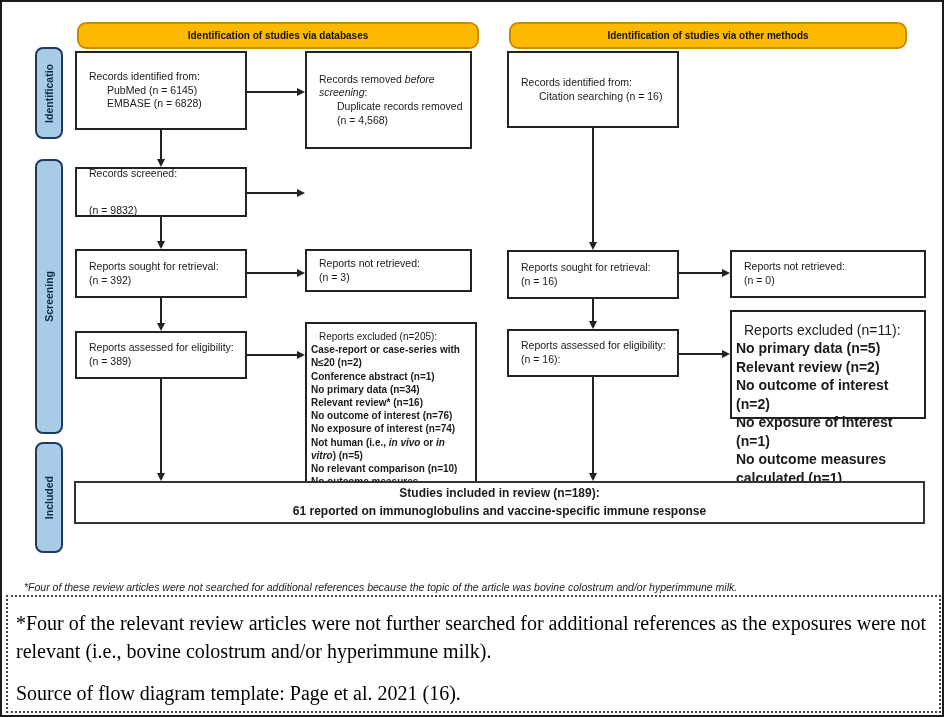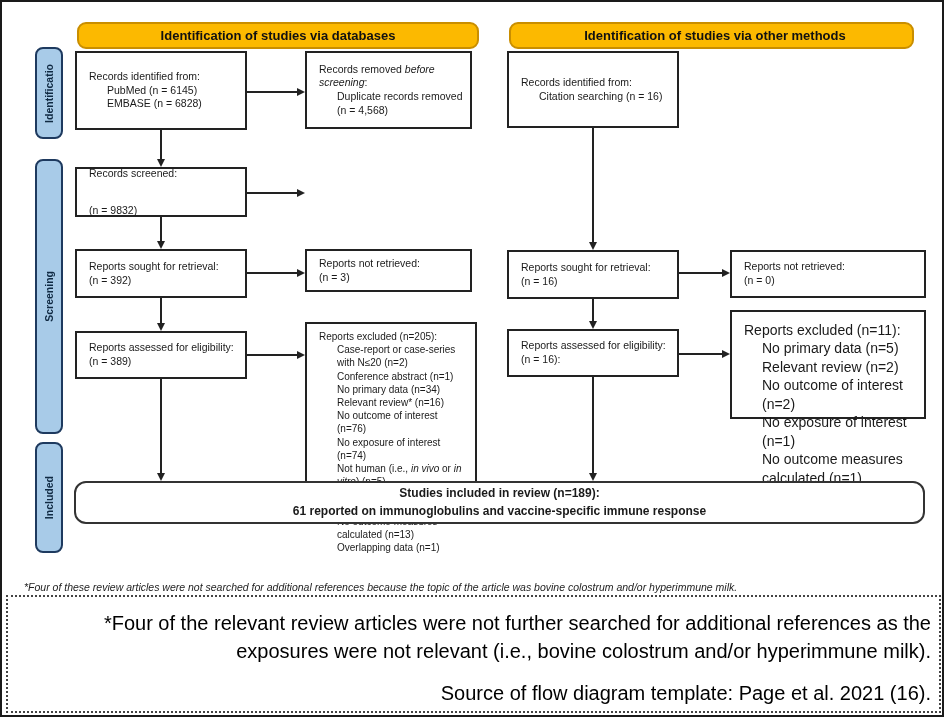--- a/index.html
+++ b/index.html
@@ -1,75 +1,75 @@
 <!DOCTYPE html>
 <html><head>
 <meta charset="utf-8">
 <style>
   html,body{margin:0;padding:0;background:#fff;}
   #page{position:relative;width:944px;height:717px;box-sizing:border-box;
         border:2px solid #1a1a1a;background:#fff;overflow:hidden;
         font-family:"Liberation Sans",sans-serif;color:#1a1a1a;}
   .banner{position:absolute;height:23px;border-radius:9px;
           display:flex;align-items:center;justify-content:center;
-          font-size:13px;font-weight:bold;color:#111;}
+          font-size:10px;font-weight:bold;color:#111;}
   .stage{position:absolute;width:24px;border-radius:8px;
          display:flex;align-items:center;justify-content:center;}
   .stage span{writing-mode:vertical-rl;transform:rotate(180deg);
               font-size:10.5px;font-weight:bold;color:#102a43;white-space:nowrap;}
   .fbox{position:absolute;box-sizing:border-box;background:#fff;
         border:2px solid #222;font-size:10.5px;line-height:1.3;
         display:flex;flex-direction:column;justify-content:center;padding:4px 4px;}
   .fbox.topalign{justify-content:flex-start;padding-top:6px;}
   .l1{padding-left:8px;}
   .l2{padding-left:26px;}
-  .item{margin-left:26px;padding-right:4px;}
+  .item{padding-right:4px;font-weight:bold;}
   .varrow{position:absolute;width:1.5px;background:#222;}
   .varrow::after{content:"";position:absolute;bottom:-7px;left:-3.5px;
       border-left:4.5px solid transparent;border-right:4.5px solid transparent;
       border-top:8px solid #222;}
   .harrow{position:absolute;height:1.5px;background:#222;}
   .harrow::after{content:"";position:absolute;right:-7px;top:-3.5px;
       border-top:4.5px solid transparent;border-bottom:4.5px solid transparent;
       border-left:8px solid #222;}
   #included-box{display:flex;flex-direction:column;justify-content:center;
-      text-align:center;font-weight:bold;font-size:12px;line-height:1.45;border-radius:12px;}
+      text-align:center;font-weight:bold;font-size:12px;line-height:1.45;}
   #footnote{position:absolute;left:22px;top:555px;width:900px;
       font-size:10.5px;font-style:italic;color:#222;margin-top:24px;}
   #caption{position:absolute;left:4px;top:593px;width:935px;height:118px;
       box-sizing:border-box;border:2px dotted #444;background:#fff;
-      font-family:Liberation Sans, sans-serif;font-size:20px;line-height:1.4;
-      padding:12px 8px 8px 8px;color:#000;text-align:right;}
+      font-family:Liberation Serif, serif;font-size:20px;line-height:1.4;
+      padding:12px 8px 8px 8px;color:#000;}
   #caption .para2{margin-top:14px;}
 </style>
 </head>
 <body>
 
 <div id="page">
 
   <div class="banner" style="left:75px;top:20px;width:398px;background:#FCB900;border:2px solid #C98E00;">Identification of studies via databases</div>
-  <div class="banner" style="left:507px;top:20px;width:394px;background:#FCB900;border:2px solid #C98E00;padding-left:7px;">Identification of studies via other methods</div>
+  <div class="banner" style="left:507px;top:20px;width:394px;background:#FCB900;border:2px solid #C98E00;">Identification of studies via other methods</div>
 
   <div class="stage" style="left:33px;top:45px;height:88px;background:#A8CBE8;border:2px solid #1E3A5F;">
     <span>Identificatio</span>
   </div>
   <div class="stage" style="left:33px;top:157px;height:271px;background:#A8CBE8;border:2px solid #1E3A5F;">
     <span>Screening</span>
   </div>
   <div class="stage" style="left:33px;top:440px;height:107px;background:#A8CBE8;border:2px solid #1E3A5F;">
     <span>Included</span>
   </div>
 
   <div class="fbox" style="left:73px;top:49px;width:172px;height:79px;">
     <div class="l1">Records identified from:</div>
     <div class="l2">PubMed (n = 6145)</div>
     <div class="l2">EMBASE (n = 6828)</div>
   </div>
 
-  <div class="fbox" style="left:303px;top:49px;width:167px;height:78px;">
+  <div class="fbox" style="left:303px;top:49px;width:167px;height:98px;">
     <div class="l1"><span>Records removed </span><i>before screening</i><span>:</span></div>
     <div class="l2">Duplicate records removed</div>
     <div class="l2">(n = 4,568)</div>
   </div>
 
   <div class="fbox" style="left:73px;top:165px;width:172px;height:50px;gap:23px;">
     <div class="l1">Records screened:</div>
     <div class="l1">(n = 9832)</div>
   </div>
 

